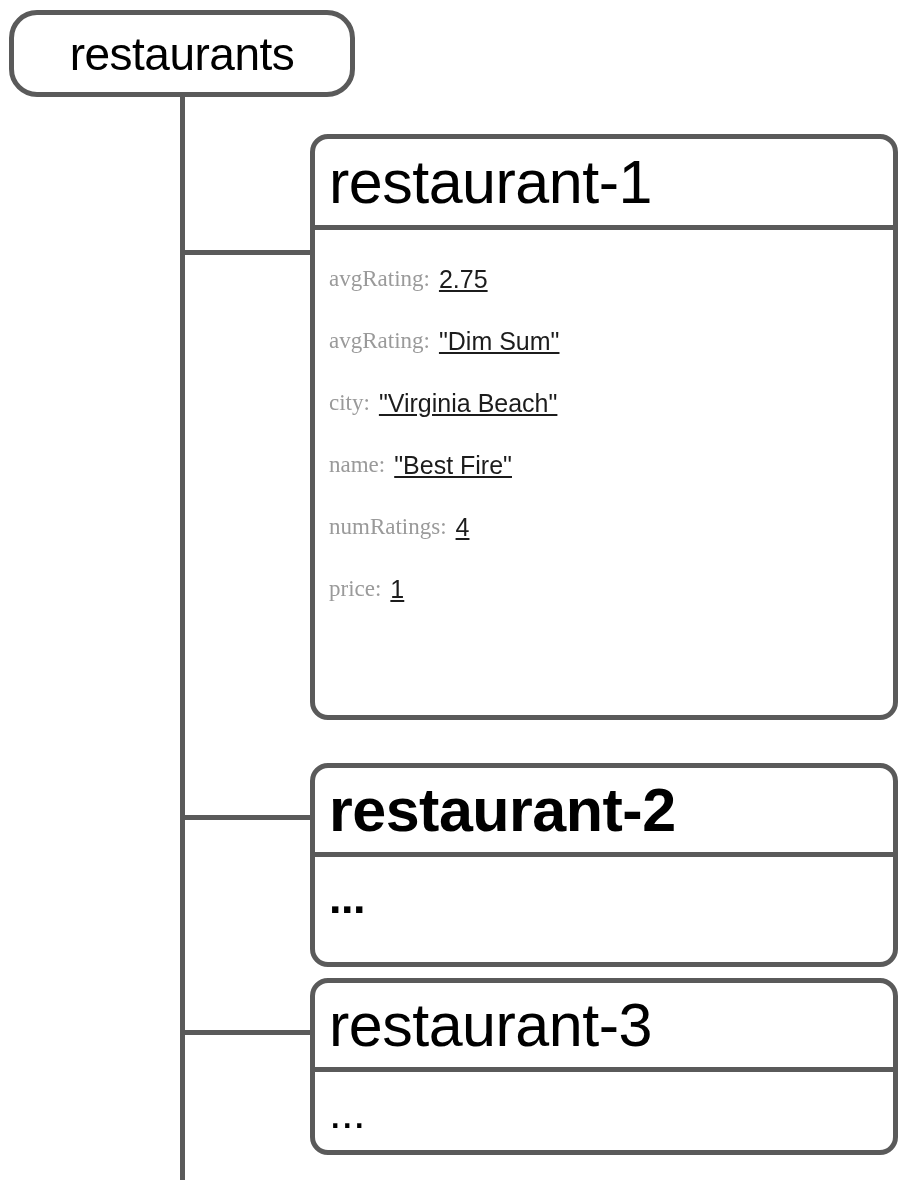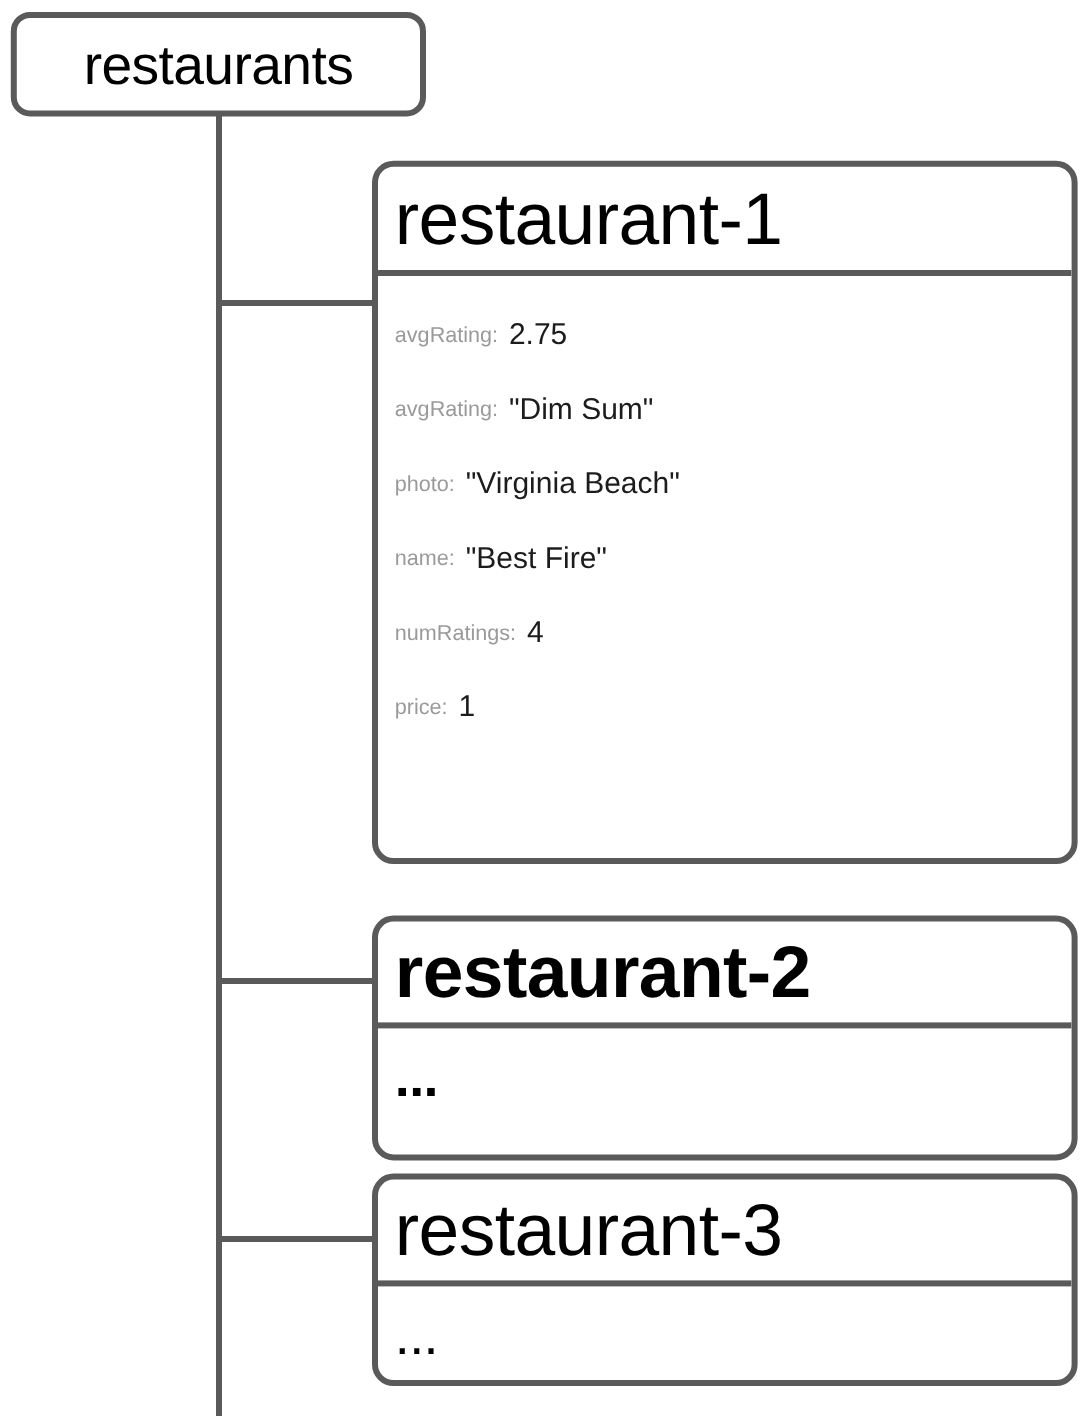--- a/index.html
+++ b/index.html
@@ -38,21 +38,21 @@
 
   
   .root-node {
     position: absolute;
     left: 9px;
     top: 10px;
     width: 346px;
     height: 87px;
     box-sizing: border-box;
     border: 5px solid #5a5a5a;
-    border-radius: 16px;
+    border-radius: 28px;
     background: #ffffff;
     display: flex;
     align-items: center;
     justify-content: center;
   }
   .root-label {
     font-size: 46px;
     color: #000000;
     line-height: 1;
     letter-spacing: -0.5px;
@@ -87,30 +87,31 @@
     padding: 18px 0 14px 14px;
   }
 
   .field-row {
     height: 62px;
     display: flex;
     align-items: center;
     white-space: nowrap;
   }
   .field-key {
-    font-family: Liberation Sans, sans-serif;
-    font-size: 18px;
+    font-family: Liberation Serif, serif;
+    font-size: 23px;
     color: #9a9a9a;
     letter-spacing: 0px;
   }
   .field-val {
     font-family: "Liberation Sans", sans-serif;
     font-size: 25px;
     color: #1c1c1c;
     margin-left: 9px;
+    text-decoration: underline;
   }
 
   .ellipsis-row {
     display: flex;
     align-items: center;
     padding-left: 14px;
     height: 80px;
   }
   .ellipsis-text {
     font-size: 45px;
@@ -148,21 +149,21 @@
     <div class="card-body">
       <div class="field-row">
         <span class="field-key">avgRating:</span>
         <span class="field-val">2.75</span>
       </div>
       <div class="field-row">
         <span class="field-key">avgRating:</span>
         <span class="field-val">"Dim Sum"</span>
       </div>
       <div class="field-row">
-        <span class="field-key">photo:</span>
+        <span class="field-key">city:</span>
         <span class="field-val">"Virginia Beach"</span>
       </div>
       <div class="field-row">
         <span class="field-key">name:</span>
         <span class="field-val">"Best Fire"</span>
       </div>
       <div class="field-row">
         <span class="field-key">numRatings:</span>
         <span class="field-val">4</span>
       </div>

